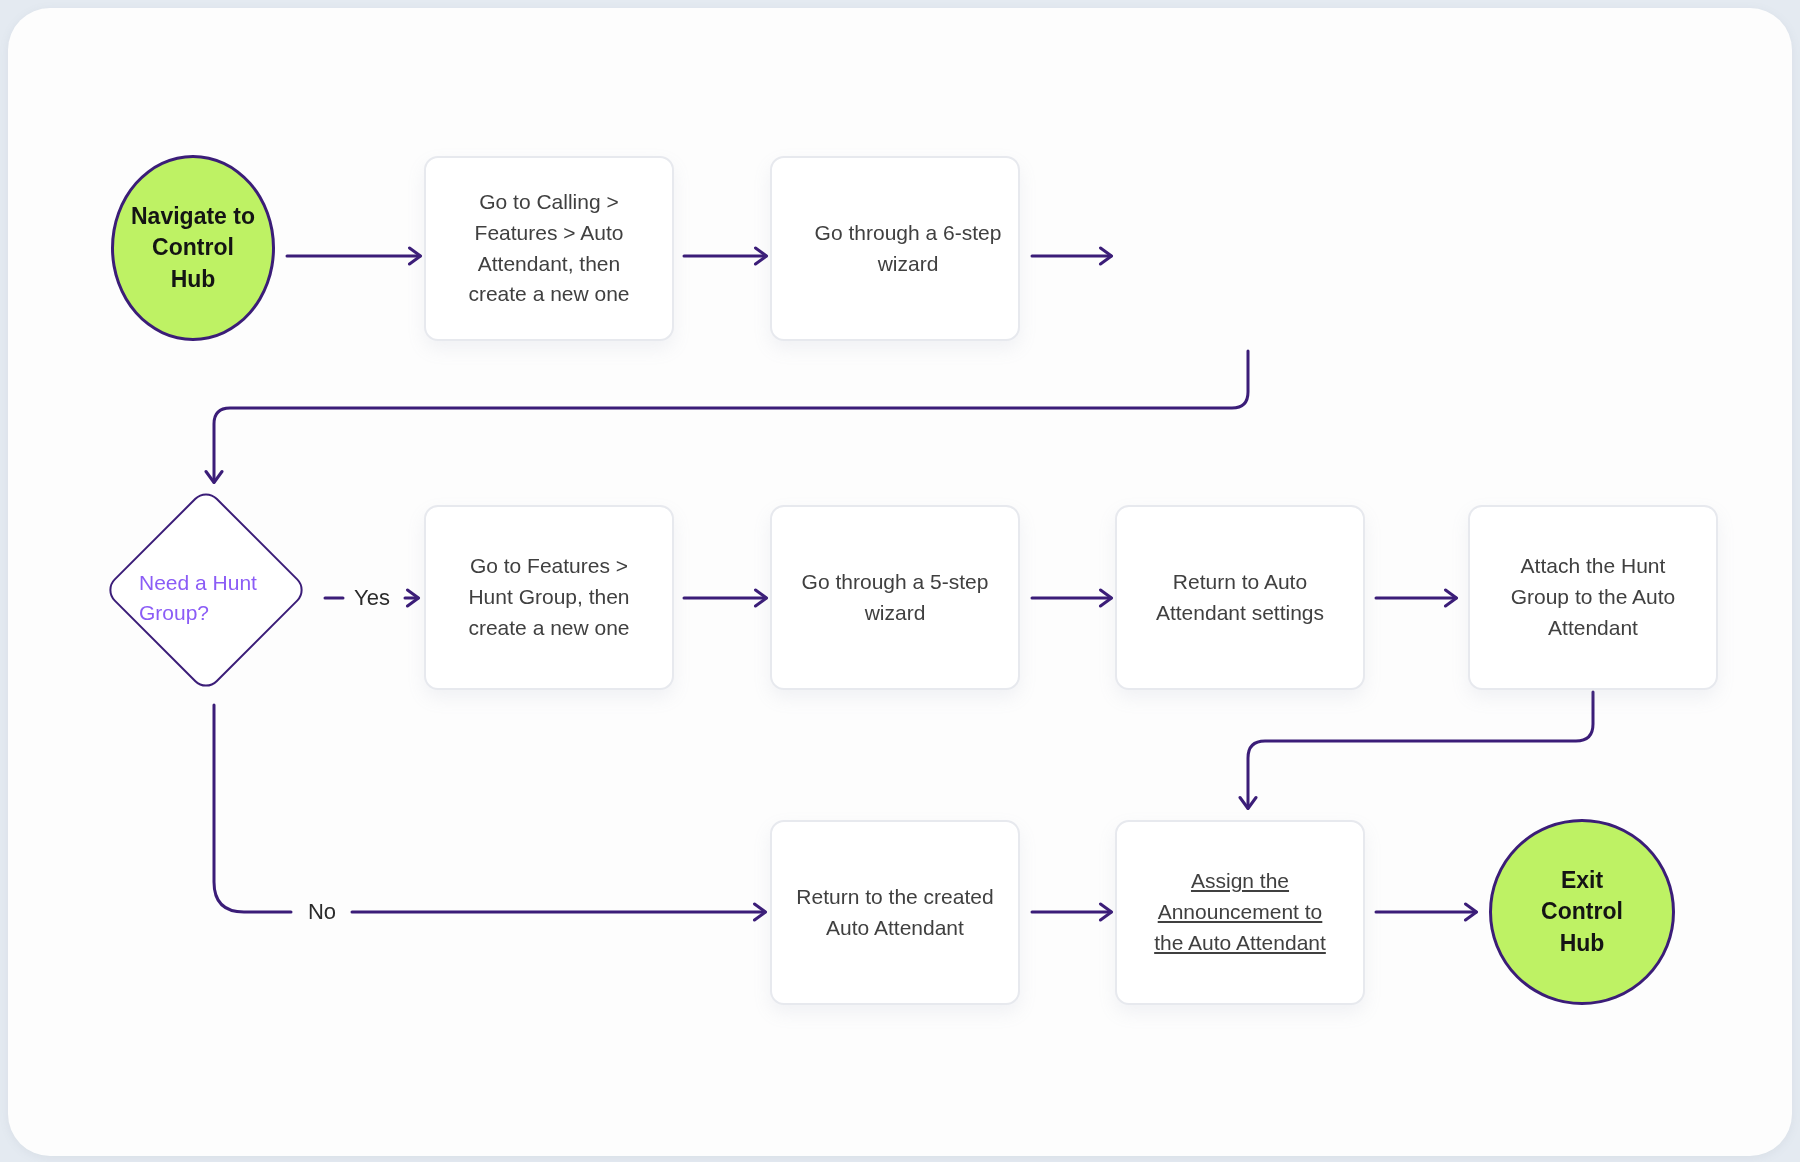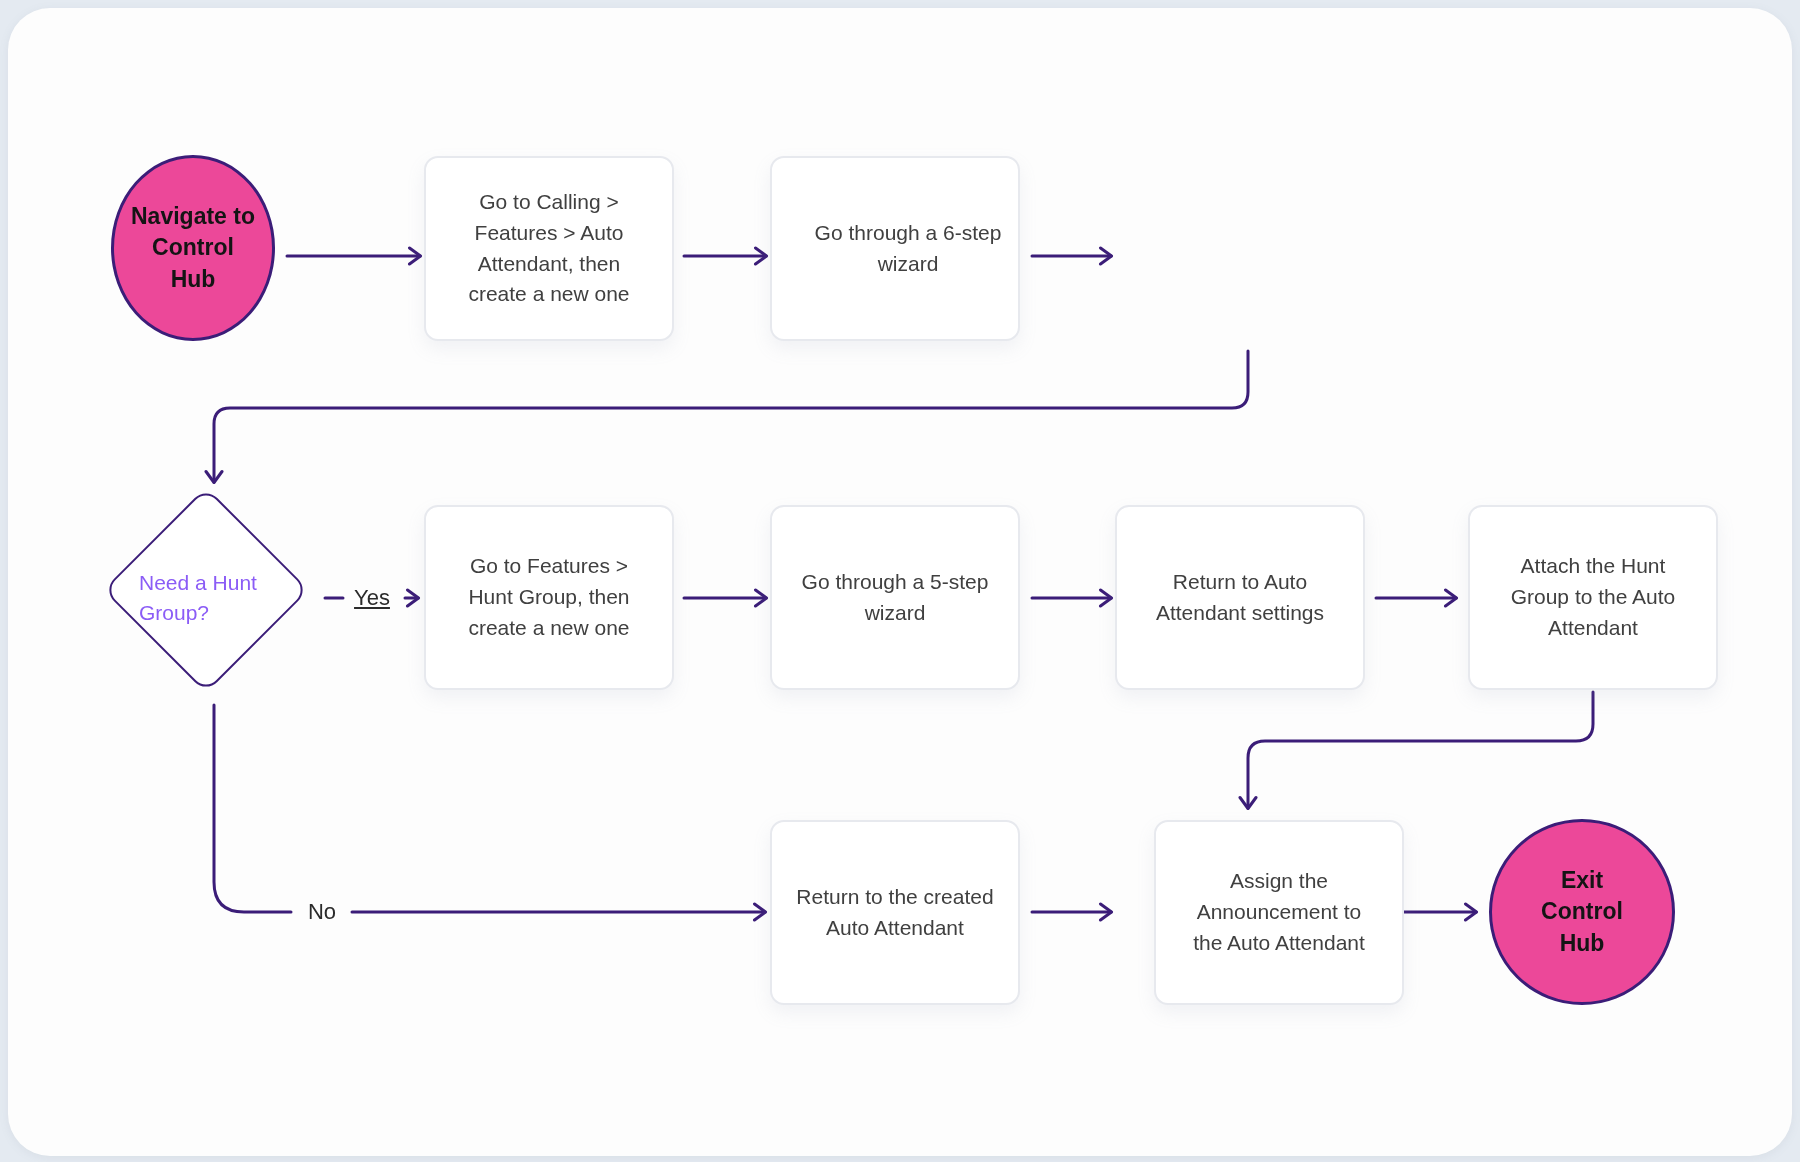--- a/index.html
+++ b/index.html
@@ -21,21 +21,21 @@
     text-align:center; color:#404040;
   }
   .box {
     width:250px; height:185px; background:#ffffff;
     border:2px solid #e7e9ee; border-radius:14px;
     box-shadow:0 8px 18px rgba(150,160,185,.12);
     font-size:21px; line-height:1.47;
   }
   .box .t { display:block; }
   .terminal {
-    border:3px solid #3b1d78; border-radius:50%; background:#ec4899;
+    border:3px solid #3b1d78; border-radius:50%; background:#bef264;
     font-weight:bold; font-size:23px; line-height:1.35; color:#141414;
   }
   .terminal .t { display:block; max-width:130px; }
   .diamond-shape {
     position:absolute; width:146px; height:146px; background:#ffffff;
     border:2.5px solid #3b1d78; border-radius:16px;
     transform:rotate(45deg);
   }
   .diamond-label {
     position:absolute; display:flex; align-items:center; justify-content:center;
@@ -85,21 +85,21 @@
     <div class="node box" style="left:762px;top:148px;padding-left:26px;">
       <span class="t" style="max-width:205px">Go through a 6-step wizard</span>
     </div>
 
 
     <div class="diamond-shape" style="left:125px;top:509px;"></div>
     <div class="diamond-label" style="left:116px;top:530px;width:180px;height:120px;">
       <span class="t" style="max-width:150px">Need a Hunt Group?</span>
     </div>
 
-    <div class="edge-label" style="left:338px;top:572px;width:52px;height:36px;text-decoration:underline;">Yes</div>
+    <div class="edge-label" style="left:338px;top:572px;width:52px;height:36px;">Yes</div>
     <div class="edge-label" style="left:291px;top:886px;width:46px;height:36px;">No</div>
 
     <div class="node box" style="left:416px;top:497px;align-items:center;">
       <span class="t" style="max-width:178px">Go to  Features &gt; Hunt Group, then create a new one</span>
     </div>
 
     <div class="node box" style="left:762px;top:497px;">
       <span class="t" style="max-width:205px">Go through a 5-step wizard</span>
     </div>
 
@@ -108,21 +108,21 @@
     </div>
 
     <div class="node box" style="left:1460px;top:497px;">
       <span class="t" style="max-width:185px">Attach the Hunt Group to the Auto Attendant</span>
     </div>
 
     <div class="node box" style="left:762px;top:812px;">
       <span class="t" style="max-width:208px">Return to the created Auto Attendant</span>
     </div>
 
-    <div class="node box" style="left:1146px;top:812px;">
+    <div class="node box" style="left:1107px;top:812px;text-decoration:underline;">
       <span class="t" style="max-width:188px">Assign the Announcement to the Auto Attendant</span>
     </div>
 
     <div class="node terminal" style="left:1481px;top:811px;width:186px;height:186px;">
       <span class="t">Exit Control Hub</span>
     </div>
 
   </div>
 </div>
 

